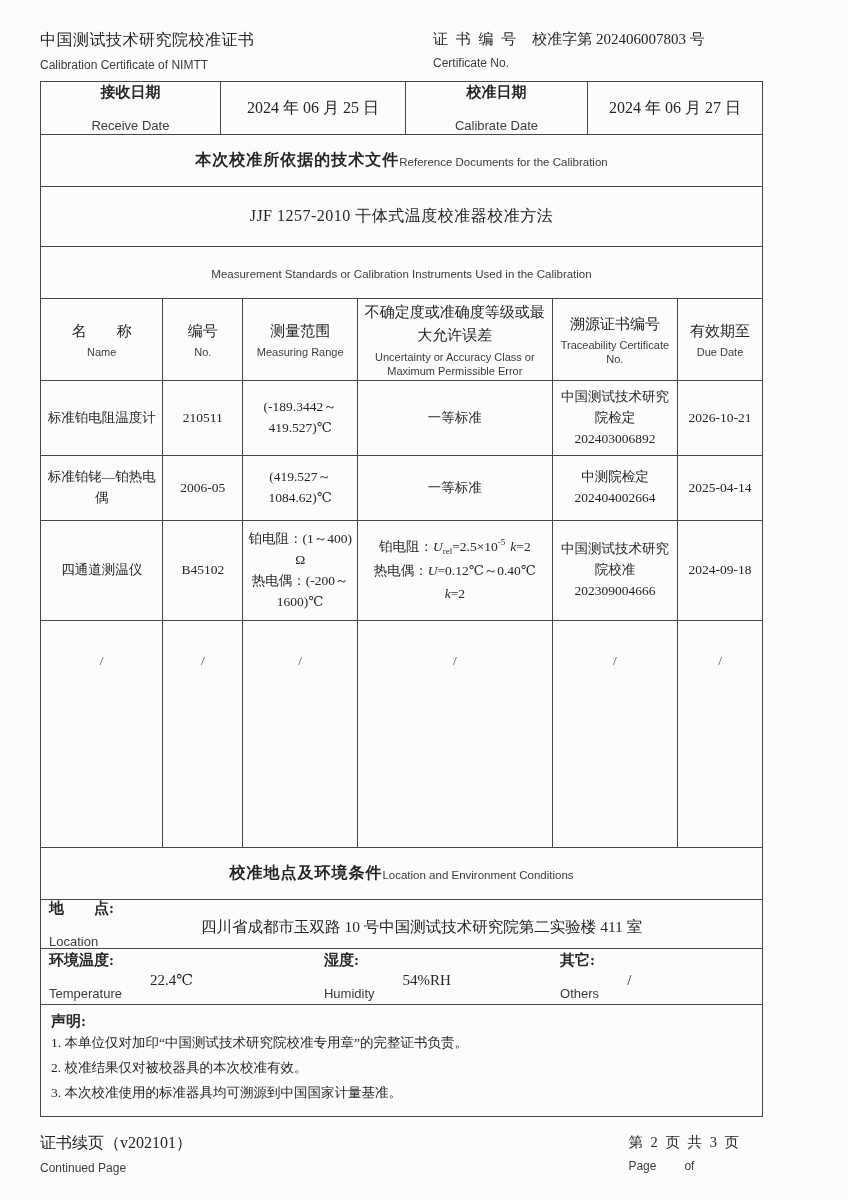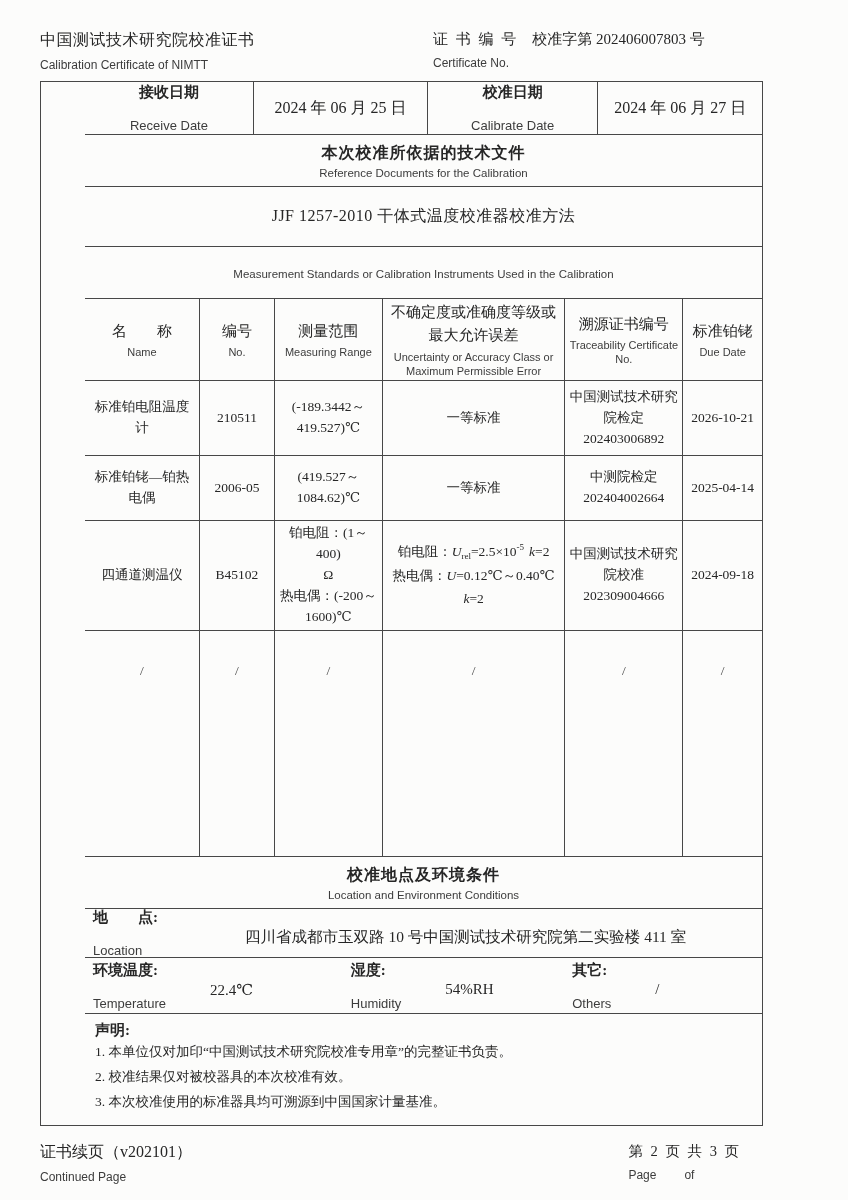--- a/index.html
+++ b/index.html
@@ -17,34 +17,34 @@
   .top-header{display:flex;margin-bottom:9px;justify-content:center;}
   .th-left{flex:1;}
   .th-left .cn{font-size:16px;letter-spacing:.5px;}
   .th-left .en{font-size:12px;margin-top:7px;}
   .th-right{width:330px;}
   .th-right .cn{font-size:15px;display:flex;gap:14px;white-space:nowrap;}
   .th-right .cn .lbl{letter-spacing:2px;}
   .th-right .en{font-size:12px;margin-top:7px;}
 
   
-  .doc{border:1.5px solid var(--bd);padding-left:44px;}
+  .doc{border:1.5px solid var(--bd);}
   .doc > div, .doc > table{border-top:1px solid var(--bd);}
   .doc > :first-child{border-top:none;}
 
   
   .dates{display:grid;grid-template-columns:24.8% 25.7% 25.2% 24.3%;height:52px;}
   .dates > div{border-left:1px solid var(--bd);display:flex;flex-direction:column;justify-content:center;align-items:center;}
   .dates > div:first-child{border-left:none;}
   .fld-cn{font-size:15px;font-weight:bold;}
   .fld-en{font-size:13px;margin-top:16px;}
   .d-value{font-size:16px;}
 
   
-  .sec-title{height:52px;display:flex;flex-direction:column;justify-content:center;align-items:center;}
+  .sec-title{height:52px;display:flex;justify-content:center;align-items:center;}
   .sec-title .cn{font-size:16px;font-weight:bold;letter-spacing:1px;}
   .sec-title .en{font-size:11.5px;margin-top:3px;}
 
   .ref-content{height:60px;display:flex;align-items:center;justify-content:center;font-size:16px;letter-spacing:.5px;}
 
   
   table.std{width:100%;border-collapse:collapse;table-layout:fixed;}
   .std td{border-left:1px solid var(--bd);border-top:1px solid var(--bd);
           text-align:center;vertical-align:middle;font-size:13.5px;line-height:1.55;padding:2px 4px;}
   .std td:first-child{border-left:none;}
@@ -60,21 +60,21 @@
   .u-line i{font-style:italic;}
   .u-line sub{font-size:9px;}
   .u-line sup{font-size:9px;}
   .u-line .kgap{margin-left:5px;}
 
   
   .loc-row{height:49px;display:flex;align-items:center;padding:0 8px;}
   .loc-label{width:118px;}
   .loc-value{font-size:15.5px;margin-left:34px;margin-top:8px;}
   .env-row{height:56px;display:flex;align-items:center;padding:0 8px;}
-  .env-g{display:flex;align-items:center;gap:16px;}
+  .env-g{display:flex;align-items:center;}
   .env-g1{width:39%;}
   .env-g2{width:33.5%;}
   .env-g3{flex:1;}
   .env-val{font-size:15px;margin-left:28px;margin-top:8px;}
 
   
   .decl{padding:7px 10px 10px;}
   .decl .cn{font-size:15px;font-weight:bold;}
   .decl .en{font-size:11.5px;margin:3px 0 4px;}
   .decl .items{font-size:13.5px;line-height:1.85;white-space:pre-line;}
@@ -160,21 +160,21 @@
           </td>
           <td>
             <div class="cn">不确定度或准确度等级或最大允许误差</div>
             <div class="en">Uncertainty or Accuracy Class or Maximum Permissible Error</div>
           </td>
           <td>
             <div class="cn">溯源证书编号</div>
             <div class="en">Traceability Certificate No.</div>
           </td>
           <td>
-            <div class="cn">标准铂铑</div>
+            <div class="cn">有效期至</div>
             <div class="en">Due Date</div>
           </td>
         </tr>
 
         <tr class="r1">
           <td class="ml">标准铂电阻温度计</td>
           <td>210511</td>
           <td class="ml">(-189.3442～
 419.527)℃</td>
           <td>一等标准</td>

